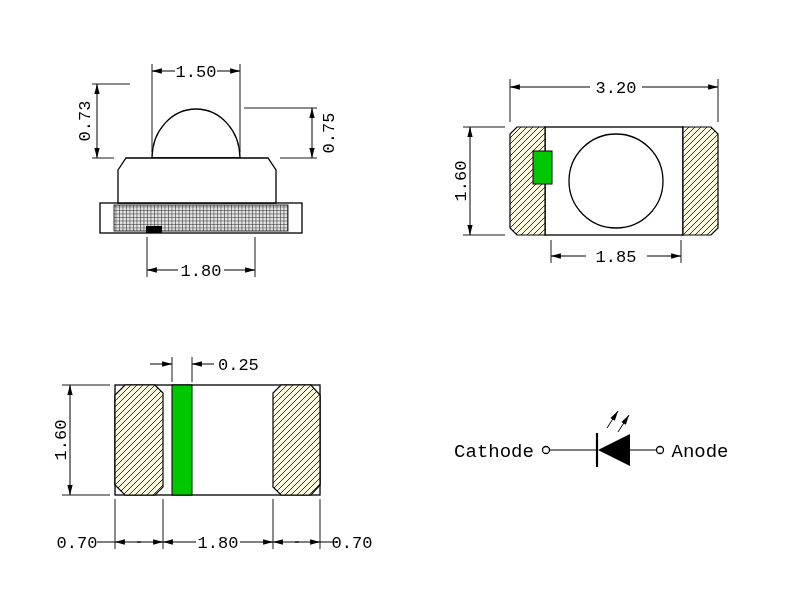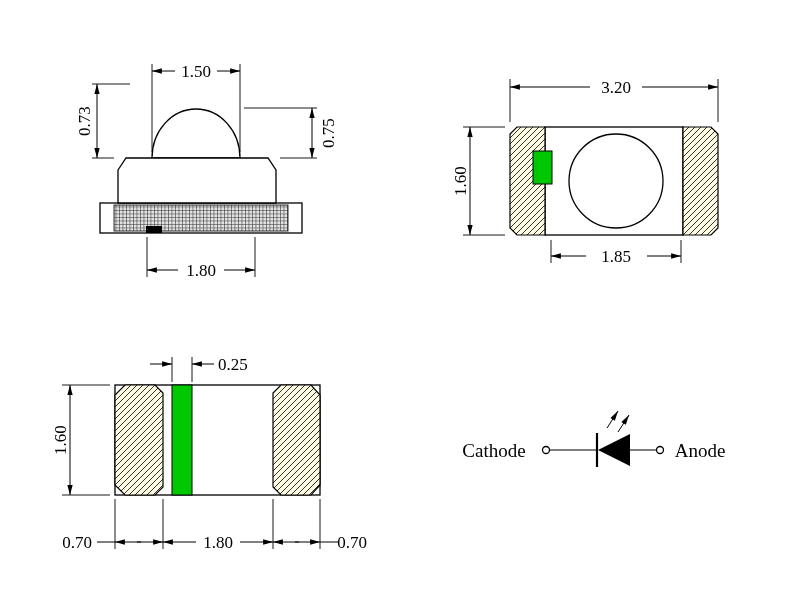--- a/index.html
+++ b/index.html
@@ -1,17 +1,17 @@
 <!DOCTYPE html>
 <html><head>
 <meta charset="utf-8">
 <style>
   html,body{margin:0;padding:0;background:#fff}
   .stage{position:relative;width:800px;height:600px;background:#fff;overflow:hidden;
-         font-family:Liberation Serif, serif;text-align:right;}
+         font-family:Liberation Mono, monospace;text-align:right;}
   svg{display:block}
   .ln{stroke:#000;stroke-width:1;fill:none}
   .thin{stroke:#000;stroke-width:0.9;fill:none}
   .ol{stroke:#000;stroke-width:1.3;fill:#fff}
   .dim{font-size:17px;fill:#000}
   .lbl{font-size:19px;fill:#000}
 </style>
 </head>
 <body>
 

